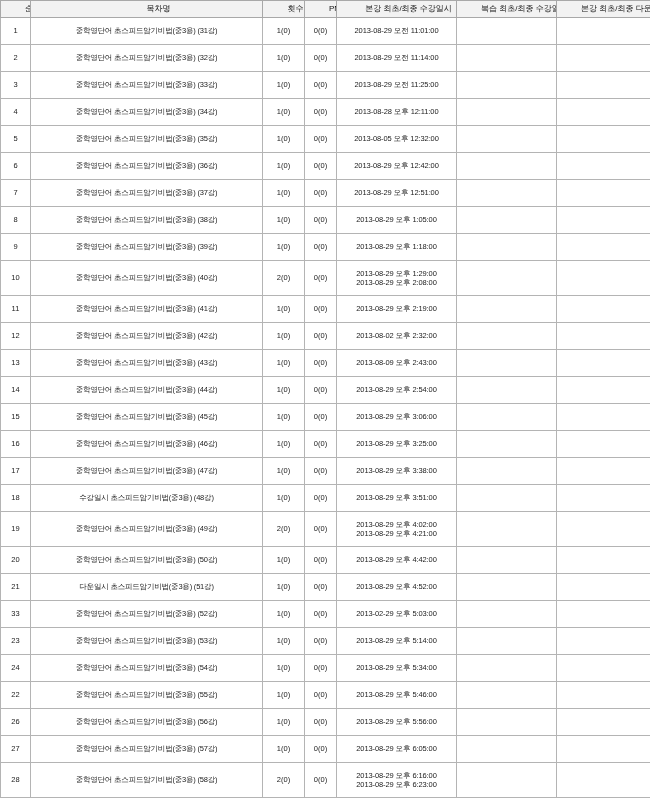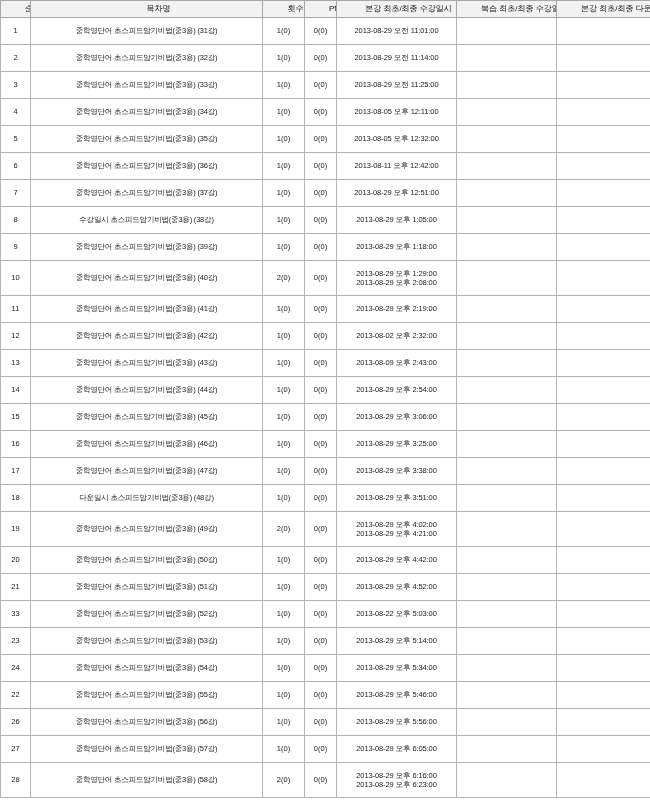--- a/index.html
+++ b/index.html
@@ -122,21 +122,21 @@
         </td>
         <td class="empty-cell"></td>
         <td class="empty-cell"></td>
       </tr>
       <tr>
         <td>4</td>
         <td class="title-cell">중학영단어 초스피드암기비법(중3용) (34강)</td>
         <td>1(0)</td>
         <td>0(0)</td>
         <td class="date-cell">
-          <span class="line">2013-08-05 오후 12:11:00</span>
+          <span class="line">2013-08-28 오후 12:11:00</span>
         </td>
         <td class="empty-cell"></td>
         <td class="empty-cell"></td>
       </tr>
       <tr>
         <td>5</td>
         <td class="title-cell">중학영단어 초스피드암기비법(중3용) (35강)</td>
         <td>1(0)</td>
         <td>0(0)</td>
         <td class="date-cell">
@@ -144,39 +144,39 @@
         </td>
         <td class="empty-cell"></td>
         <td class="empty-cell"></td>
       </tr>
       <tr>
         <td>6</td>
         <td class="title-cell">중학영단어 초스피드암기비법(중3용) (36강)</td>
         <td>1(0)</td>
         <td>0(0)</td>
         <td class="date-cell">
-          <span class="line">2013-08-11 오후 12:42:00</span>
+          <span class="line">2013-08-29 오후 12:42:00</span>
         </td>
         <td class="empty-cell"></td>
         <td class="empty-cell"></td>
       </tr>
       <tr>
         <td>7</td>
         <td class="title-cell">중학영단어 초스피드암기비법(중3용) (37강)</td>
         <td>1(0)</td>
         <td>0(0)</td>
         <td class="date-cell">
           <span class="line">2013-08-29 오후 12:51:00</span>
         </td>
         <td class="empty-cell"></td>
         <td class="empty-cell"></td>
       </tr>
       <tr>
         <td>8</td>
-        <td class="title-cell">수강일시 초스피드암기비법(중3용) (38강)</td>
+        <td class="title-cell">중학영단어 초스피드암기비법(중3용) (38강)</td>
         <td>1(0)</td>
         <td>0(0)</td>
         <td class="date-cell">
           <span class="line">2013-08-29 오후 1:05:00</span>
         </td>
         <td class="empty-cell"></td>
         <td class="empty-cell"></td>
       </tr>
       <tr>
         <td>9</td>
@@ -273,21 +273,21 @@
         <td>1(0)</td>
         <td>0(0)</td>
         <td class="date-cell">
           <span class="line">2013-08-29 오후 3:38:00</span>
         </td>
         <td class="empty-cell"></td>
         <td class="empty-cell"></td>
       </tr>
       <tr>
         <td>18</td>
-        <td class="title-cell">다운일시 초스피드암기비법(중3용) (48강)</td>
+        <td class="title-cell">수강일시 초스피드암기비법(중3용) (48강)</td>
         <td>1(0)</td>
         <td>0(0)</td>
         <td class="date-cell">
           <span class="line">2013-08-29 오후 3:51:00</span>
         </td>
         <td class="empty-cell"></td>
         <td class="empty-cell"></td>
       </tr>
       <tr class="tall">
         <td>19</td>
@@ -307,36 +307,36 @@
         <td>1(0)</td>
         <td>0(0)</td>
         <td class="date-cell">
           <span class="line">2013-08-29 오후 4:42:00</span>
         </td>
         <td class="empty-cell"></td>
         <td class="empty-cell"></td>
       </tr>
       <tr>
         <td>21</td>
-        <td class="title-cell">중학영단어 초스피드암기비법(중3용) (51강)</td>
+        <td class="title-cell">다운일시 초스피드암기비법(중3용) (51강)</td>
         <td>1(0)</td>
         <td>0(0)</td>
         <td class="date-cell">
           <span class="line">2013-08-29 오후 4:52:00</span>
         </td>
         <td class="empty-cell"></td>
         <td class="empty-cell"></td>
       </tr>
       <tr>
         <td>33</td>
         <td class="title-cell">중학영단어 초스피드암기비법(중3용) (52강)</td>
         <td>1(0)</td>
         <td>0(0)</td>
         <td class="date-cell">
-          <span class="line">2013-08-22 오후 5:03:00</span>
+          <span class="line">2013-02-29 오후 5:03:00</span>
         </td>
         <td class="empty-cell"></td>
         <td class="empty-cell"></td>
       </tr>
       <tr>
         <td>23</td>
         <td class="title-cell">중학영단어 초스피드암기비법(중3용) (53강)</td>
         <td>1(0)</td>
         <td>0(0)</td>
         <td class="date-cell">

